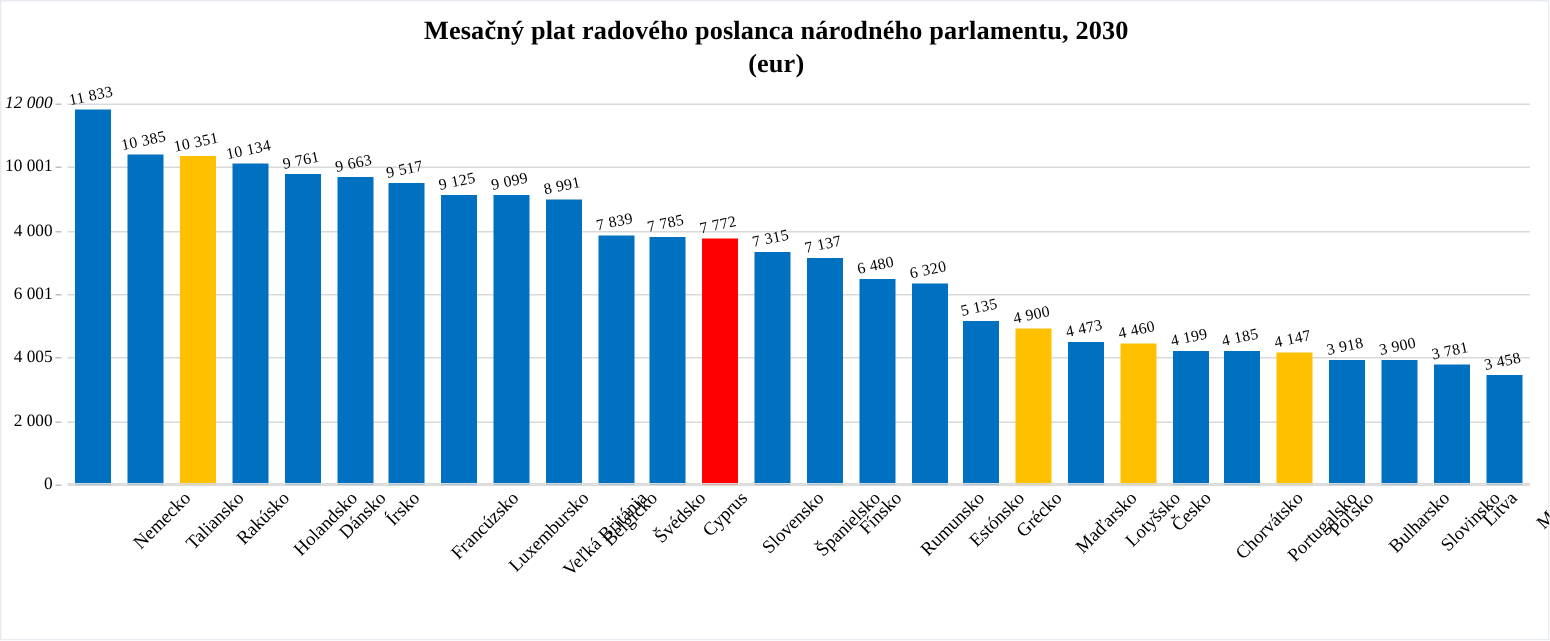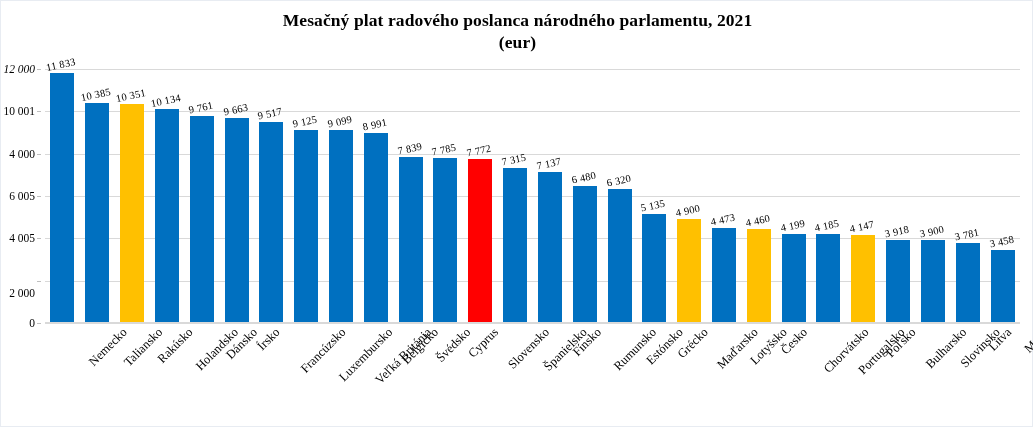--- a/index.html
+++ b/index.html
@@ -116,32 +116,32 @@
     transform:rotate(-45deg);
     text-align:right;
   }
 </style>
 </head>
 <body>
 
 <div id="chart-root">
 
   <div id="chart-title">
-    <span>Mesačný plat radového poslanca národného parlamentu, 2021</span><br>
+    <span>Mesačný plat radového poslanca národného parlamentu, 2030</span><br>
     <span>(eur)</span>
   </div>
 
   <div id="y-axis">
       <div class="ytick" style="top: 254px;">0</div>
       <div class="ytick-mark" style="top: 254px;"></div>
-      <div class="ytick" style="top: 211.667px; margin-top: 12px;">2 000</div>
+      <div class="ytick" style="top: 211.667px;">2 000</div>
       <div class="ytick-mark" style="top: 211.667px;"></div>
       <div class="ytick" style="top: 169.333px;">4 005</div>
       <div class="ytick-mark" style="top: 169.333px;"></div>
-      <div class="ytick" style="top: 127px;">6 005</div>
+      <div class="ytick" style="top: 127px;">6 001</div>
       <div class="ytick-mark" style="top: 127px;"></div>
       <div class="ytick" style="top: 84.6667px;">4 000</div>
       <div class="ytick-mark" style="top: 84.6667px;"></div>
       <div class="ytick" style="top: 42.3333px;">10 001</div>
       <div class="ytick-mark" style="top: 42.3333px;"></div>
       <div class="ytick" style="top: 0px; font-style: italic;">12 000</div>
       <div class="ytick-mark" style="top: 0px;"></div>
     </div>
 
   <div id="plot-area">

